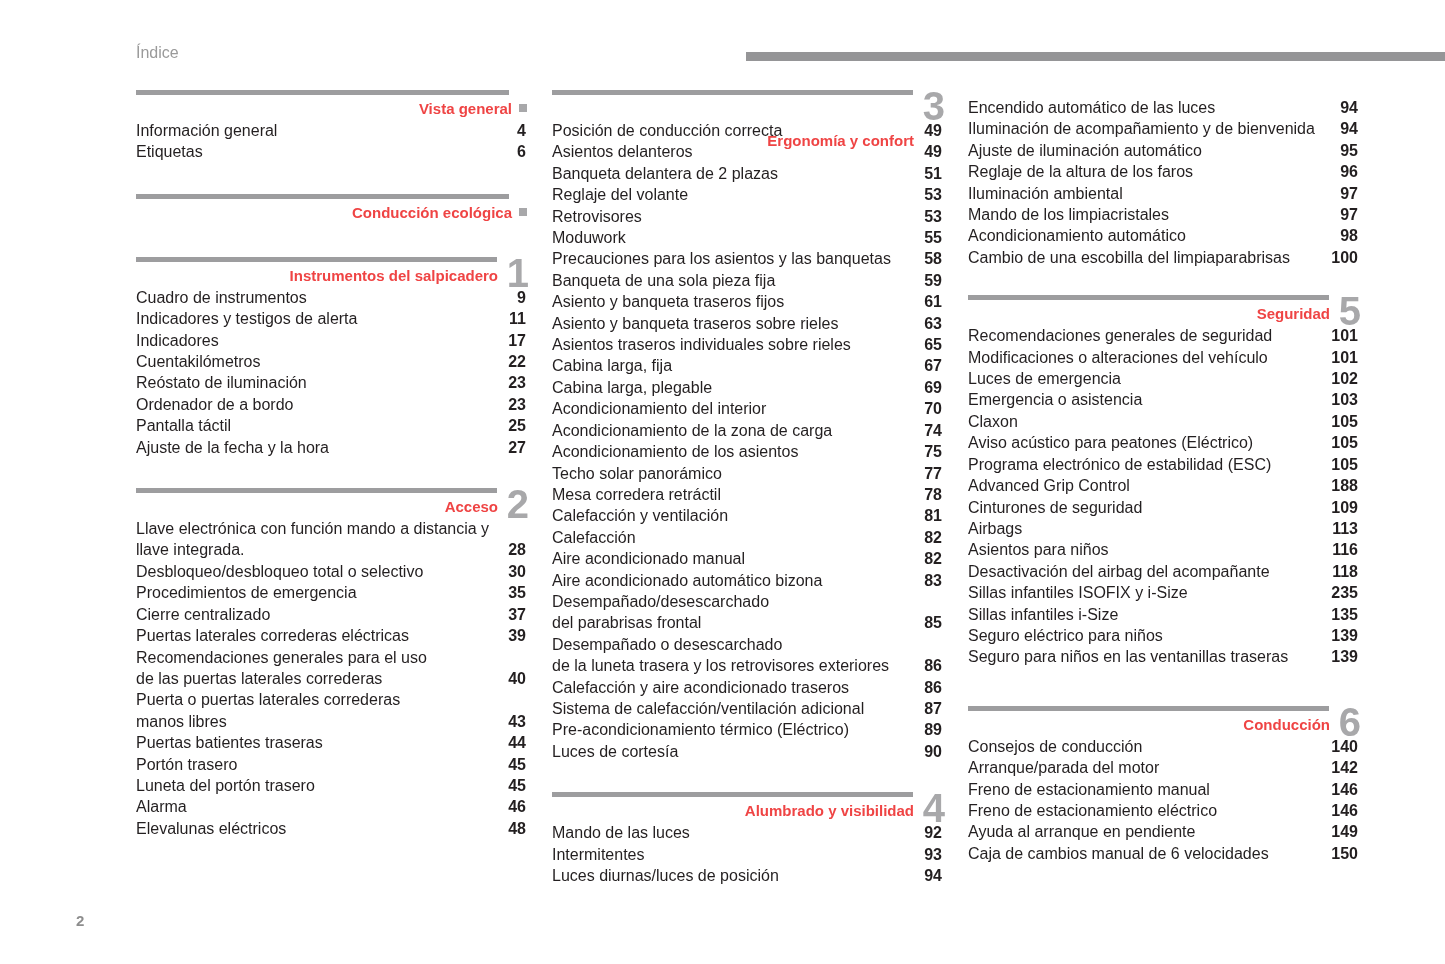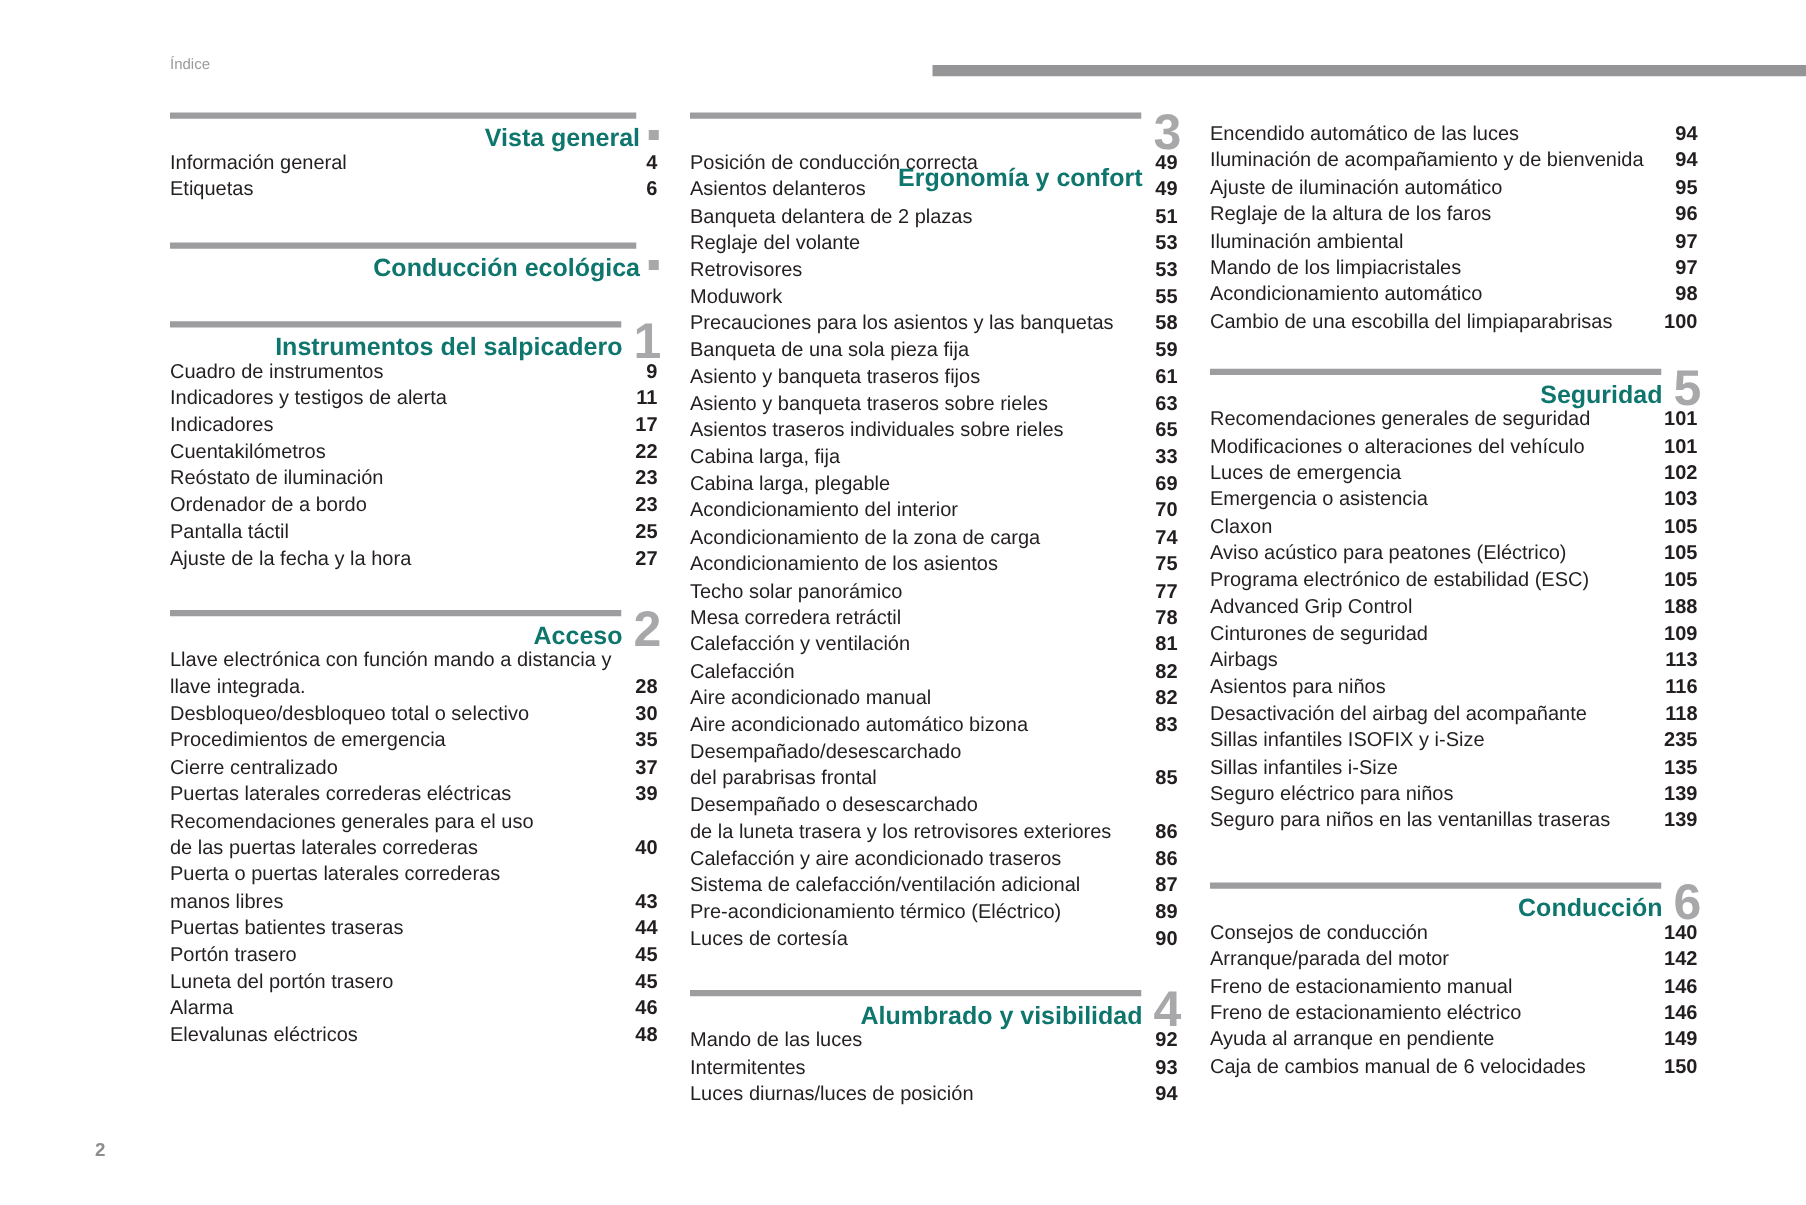--- a/index.html
+++ b/index.html
@@ -1,26 +1,26 @@
 <!DOCTYPE html>
 <html><head>
 <meta charset="utf-8">
 <style>
   html, body { margin:0; padding:0; background:#ffffff; }
   body { width:1445px; height:964px; position:relative; overflow:hidden;
          font-family:"Liberation Sans", sans-serif; color:#231f20; }
-  .page-title { position:absolute; left:136px; top:44px; font-size:12px; color:#9a9a9a; }
+  .page-title { position:absolute; left:136px; top:44px; font-size:16px; color:#9a9a9a; }
   .top-bar { position:absolute; left:746px; top:52px; width:699px; height:9px; background:#959597; }
   .page-number { position:absolute; left:76px; top:912px; font-size:15px; font-weight:bold; color:#8d8d8d; }
   .col { position:absolute; top:88px; width:390px; }
   .col1 { left:136px; } .col2 { left:552px; } .col3 { left:968px; }
   .section { position:relative; margin-bottom:0; }
   .sec-head { position:relative; height:32px; }
   .sec-rule { position:absolute; left:0; top:2px; height:5px; background:#9d9d9f; }
-  .sec-title { position:absolute; right:14px; top:12px; font-size:20px; font-weight:bold; color:#0f766e; white-space:nowrap; }
+  .sec-title { position:absolute; right:14px; top:12px; font-size:15px; font-weight:bold; color:#ef4444; white-space:nowrap; }
   .sec-num { position:absolute; right:-3px; top:-2px; font-size:40px; font-weight:bold; color:#a8a8aa; line-height:40px; }
   .sec-sq { position:absolute; right:-1px; top:16px; width:8px; height:8px; background:#a8a8aa; }
   .entry { display:flex; justify-content:space-between; font-size:16px; line-height:21.4px; }
   .entry .t { white-space:nowrap; }
   .entry .p { font-weight:bold; text-align:right; min-width:30px; }
 </style>
 </head>
 <body>
 
 <div class="page-title">Índice</div>
@@ -205,21 +205,21 @@
       <div class="entry">
         <span class="t">Asiento y banqueta traseros sobre rieles</span>
         <span class="p">63</span>
       </div>
       <div class="entry">
         <span class="t">Asientos traseros individuales sobre rieles</span>
         <span class="p">65</span>
       </div>
       <div class="entry">
         <span class="t">Cabina larga, fija</span>
-        <span class="p">33</span>
+        <span class="p">67</span>
       </div>
       <div class="entry">
         <span class="t">Cabina larga, plegable</span>
         <span class="p">69</span>
       </div>
       <div class="entry">
         <span class="t">Acondicionamiento del interior</span>
         <span class="p">70</span>
       </div>
       <div class="entry">

